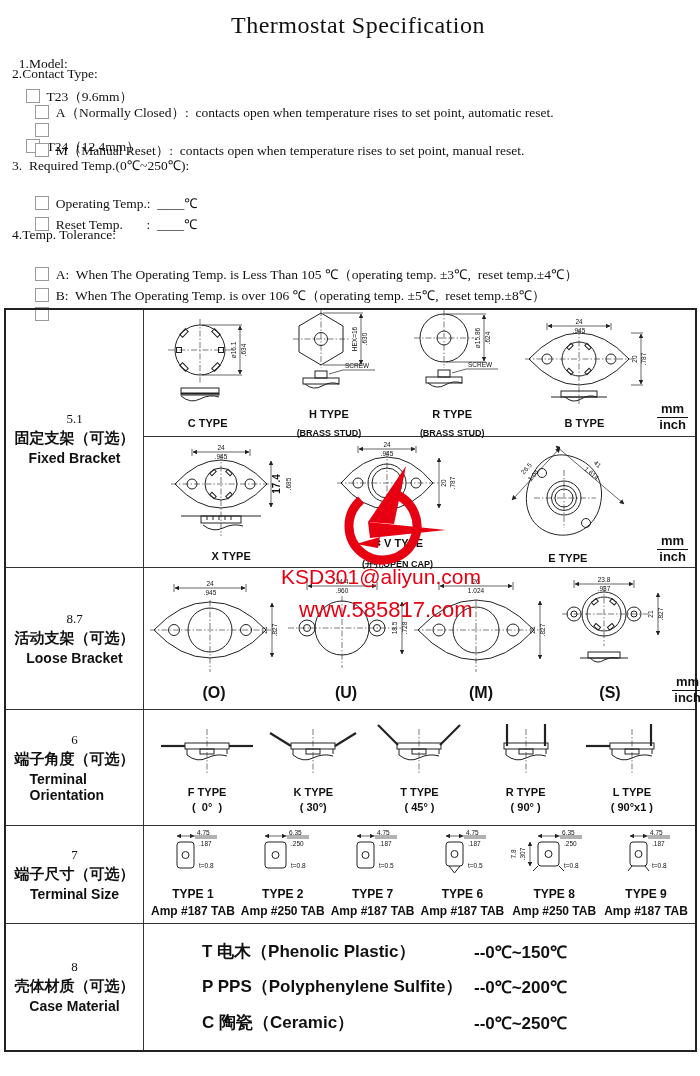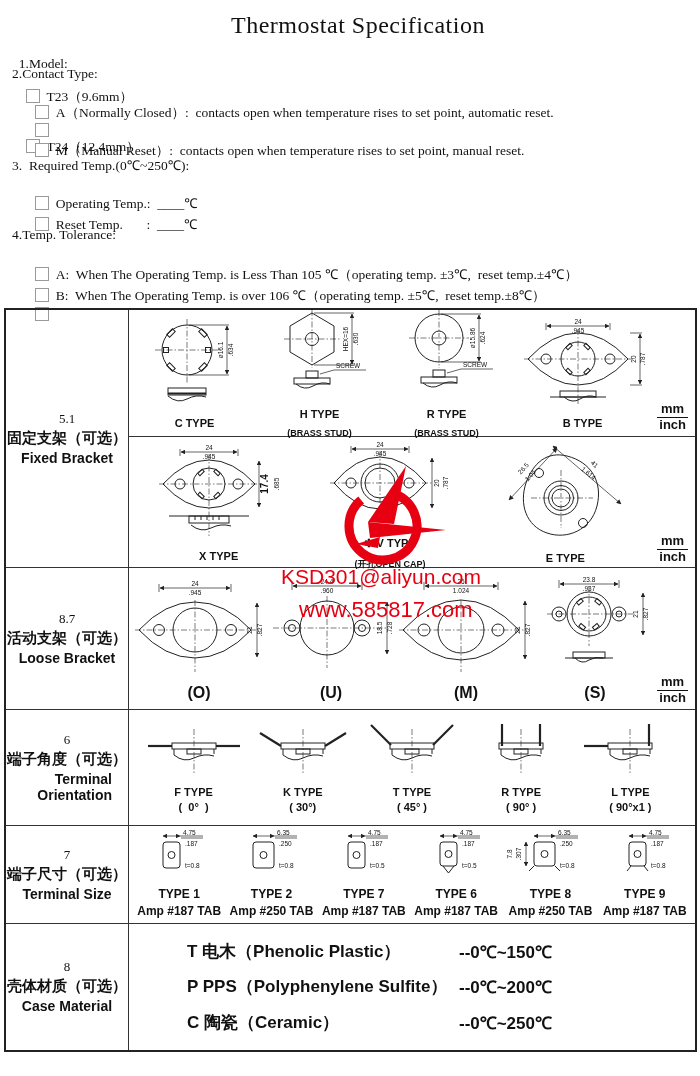--- a/index.html
+++ b/index.html
@@ -8,22 +8,22 @@
   h1{margin:8px;font-size:24px;font-weight:normal;text-align:center;width:700px;top:4px;position:absolute;letter-spacing:.5px}
   .line{position:absolute;left:12px;font-size:13.5px;white-space:pre}
   .indent{left:28px}
   .cb{display:inline-block;width:12px;height:12px;border:1px solid #9a9a9a;background:#fff;
       vertical-align:-2px;margin-right:7px}
   
   .spec-table{position:absolute;left:4px;top:308px;width:693px;height:744px;
       border:2px solid #222;box-sizing:border-box}
   .trow{display:flex;border-bottom:1px solid #333;box-sizing:border-box}
   .trow:last-child{border-bottom:none}
-  .lcell{width:123px;border-right:1px solid #333;box-sizing:border-box;display:flex;
-      flex-direction:column;align-items:center;justify-content:center;text-align:right;gap:2px;flex:none}
+  .lcell{width:138px;border-right:1px solid #333;box-sizing:border-box;display:flex;
+      flex-direction:column;align-items:center;justify-content:center;text-align:left;gap:2px;flex:none}
   .lnum{font-size:13px}
   .lzh{font:bold 15px "Liberation Sans",sans-serif}
   .len{font:bold 14px "Liberation Sans",sans-serif;line-height:1.15}
   .rarea{flex:1;display:flex;flex-direction:column;position:relative}
   .drow{flex:1;display:flex;align-items:center;justify-content:space-around;
       position:relative;padding:2px 40px 2px 4px;box-sizing:border-box}
   .drow.b{border-bottom:1px solid #333}
   .dcell{display:flex;flex-direction:column;align-items:center;gap:8px}
   .dlabel{font:bold 11px "Liberation Sans",sans-serif;white-space:pre}
   .dsub{font:bold 9px "Liberation Sans",sans-serif}

